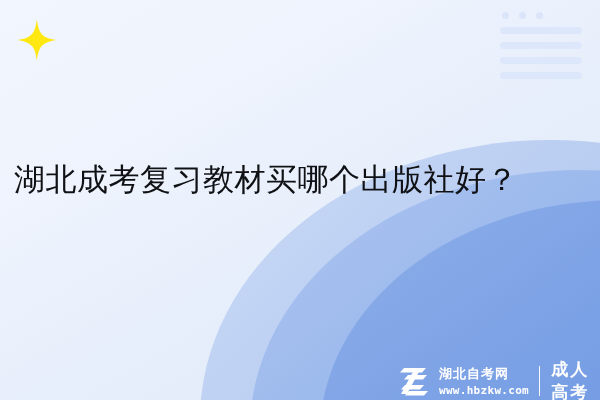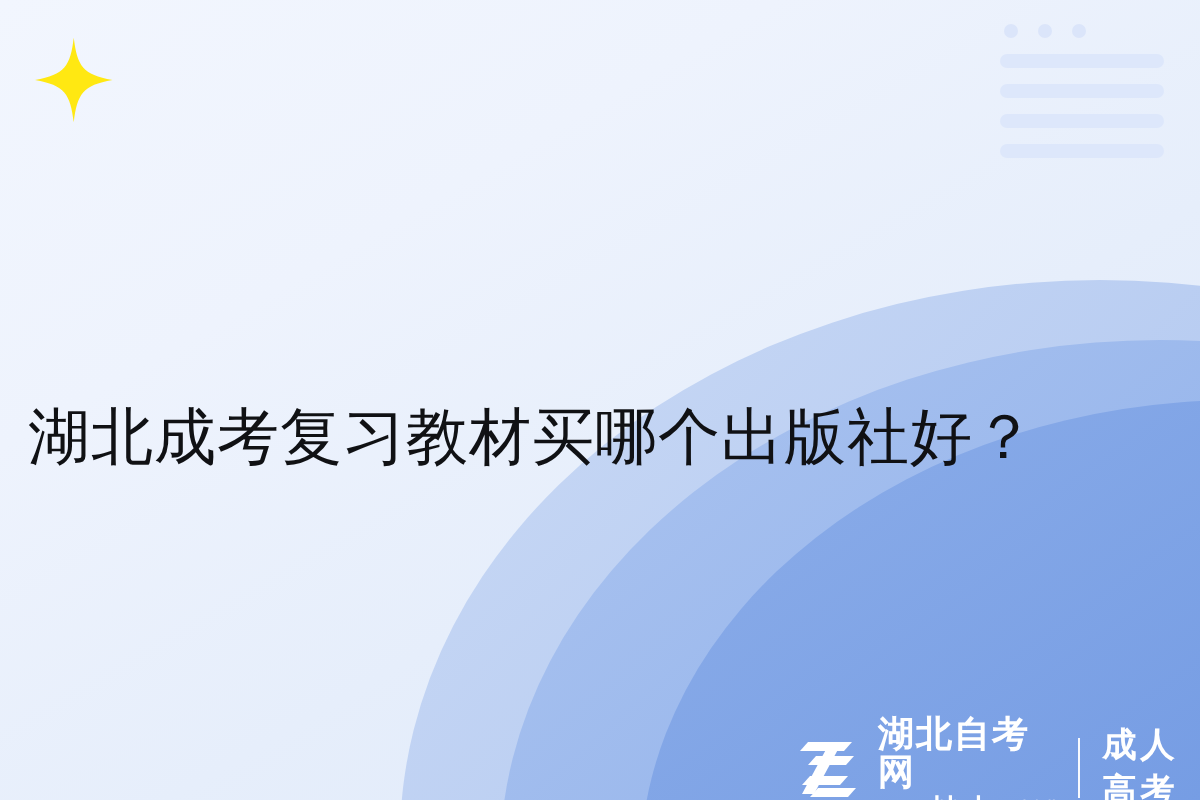--- a/index.html
+++ b/index.html
@@ -68,38 +68,37 @@
     left:0; top:158px;
     width:600px;
     padding:0 14px;
     color:#101114;
     font-size:31px;
     line-height:43px;
     font-weight:400;
     letter-spacing:.5px;
     font-family:"DejaVu Sans","Liberation Sans",sans-serif;
     z-index:5;
-    margin-top:40px;
   }
   .headline .ln { display:block; white-space:nowrap; }
   .headline .ln2 { text-align:center; padding-right:36px; }
 
   
   .logo-lockup {
     position:absolute;
     left:398px; top:358px;
     display:flex; align-items:center;
     z-index:6;
   }
   .logo-mark { width:34px; height:32px; flex:0 0 auto; margin-right:7px; }
   .logo-text { display:flex; flex-direction:column; justify-content:center; }
   .logo-cn {
-    color:#ffffff; font-size:18px; font-weight:bold;
+    color:#ffffff; font-size:13px; font-weight:bold;
     line-height:19px; letter-spacing:1px;
-    font-family:Liberation Serif, serif;
+    font-family:Liberation Mono, monospace;
   }
   .logo-url {
     color:#ffffff; font-size:11px; font-weight:bold;
     line-height:14px; letter-spacing:.3px;
     font-family:"DejaVu Sans Mono","Liberation Mono",monospace;
   }
   .logo-divider {
     width:2px; height:30px;
     background:#ffffff;
     margin:0 11px 0 10px;

